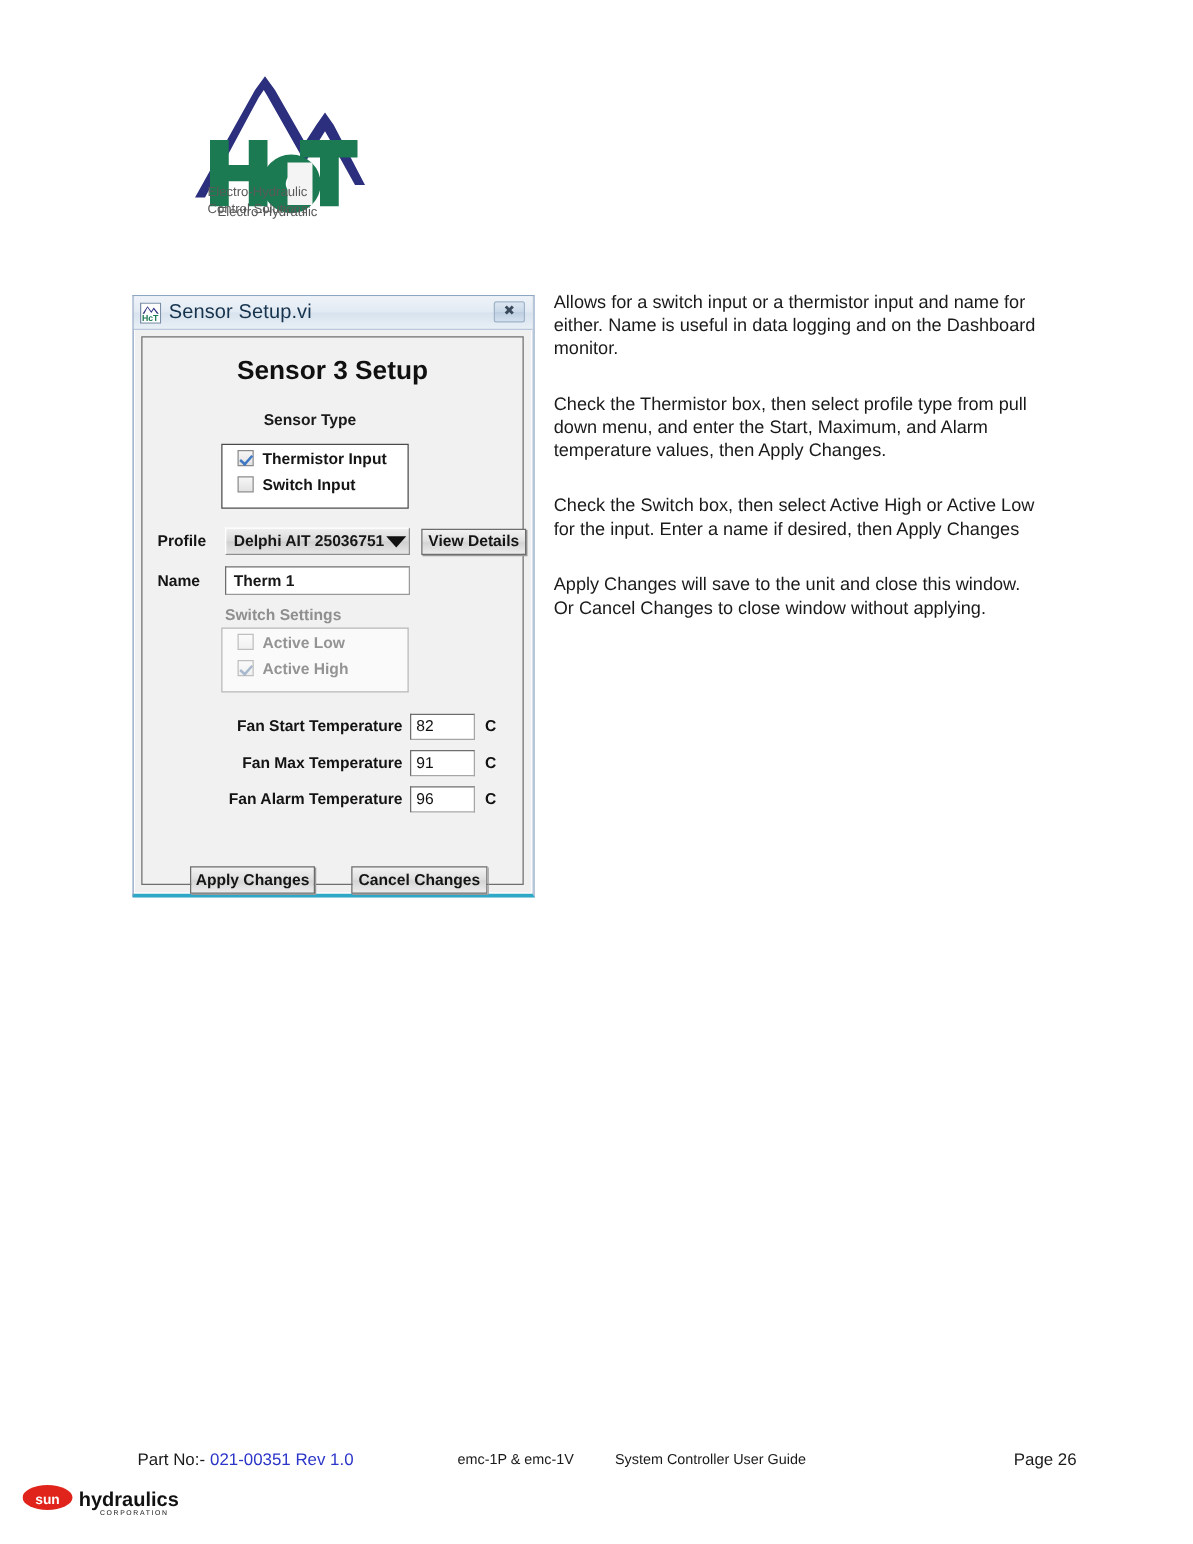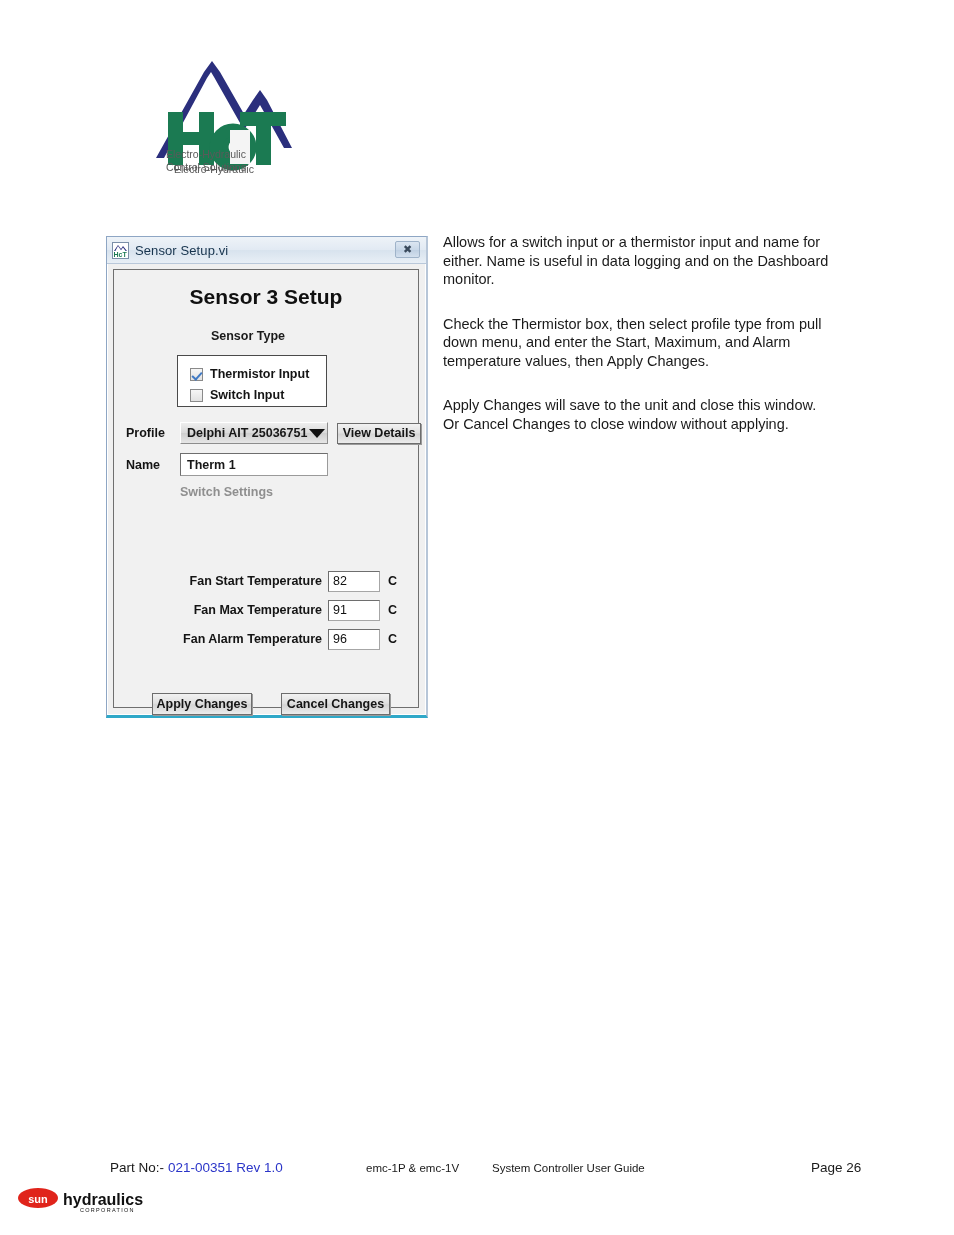--- a/index.html
+++ b/index.html
@@ -49,21 +49,21 @@
     box-sizing: border-box;
     position: relative;
   }
   .vi-icon {
     width: 17px;
     height: 17px;
     flex: 0 0 17px;
     margin-right: 6px;
   }
   .vi-title {
-    font-size: 13px;
+    font-size: 16px;
     color: #16334d;
     letter-spacing: 0.1px;
     white-space: nowrap;
     font-family: "Liberation Sans", sans-serif;
   }
   .vi-close {
     position: absolute;
     right: 6px;
     top: 4px;
     width: 25px;
@@ -123,21 +123,21 @@
   .sensor-type-box {
     left: 63px;
     top: 85px;
     width: 150px;
     height: 52px;
     padding: 4px 0 0 4px;
   }
 
   .chk-row {
     display: flex;
-    align-items: flex-end;
+    align-items: flex-start;
     height: 21px;
     padding-left: 8px;
   }
   .chk {
     width: 13px;
     height: 13px;
     flex: 0 0 13px;
     border: 1px solid #8a8a8a;
     background: linear-gradient(to bottom, #f6f6f6, #e2e2e2);
     margin-right: 7px;
@@ -441,20 +441,30 @@
         </span>
         <span class="btn view-details-btn">View Details</span>
       </div>
 
       <div class="name-row">
         <span class="field-label name-label">Name</span>
         <span class="text-input">Therm 1</span>
       </div>
 
       <div class="switch-settings-label">Switch Settings</div>
+      <div class="cluster-box switch-box">
+        <div class="chk-row">
+          <span class="chk disabled"></span>
+          <span class="chk-label disabled">Active Low</span>
+        </div>
+        <div class="chk-row">
+          <span class="chk disabled checked"></span>
+          <span class="chk-label disabled">Active High</span>
+        </div>
+      </div>
 
       <div class="temp-row" style="top:300px;">
         <span class="temp-label">Fan Start Temperature</span>
         <span class="temp-input">82</span>
         <span class="temp-unit">C</span>
       </div>
       <div class="temp-row" style="top:329px;">
         <span class="temp-label">Fan Max Temperature</span>
         <span class="temp-input">91</span>
         <span class="temp-unit">C</span>
@@ -468,20 +478,21 @@
       <div class="btn action-btn apply-btn">Apply Changes</div>
       <div class="btn action-btn cancel-btn">Cancel Changes</div>
 
     </div>
   </div>
 </div>
 
 <div class="doc-text">
   <p>Allows for a switch input or a thermistor input and name for either. Name is useful in data logging and on the Dashboard monitor.</p>
   <p>Check the Thermistor box, then select profile type from pull down menu, and enter the Start, Maximum, and Alarm temperature values, then Apply Changes.</p>
+  <p>Check the Switch box, then select Active High or Active Low for the input. Enter a name if desired, then Apply Changes</p>
   <p>Apply Changes will save to the unit and close this window. Or Cancel Changes to close window without applying.</p>
 </div>
 
 <div class="footer-line">
   <span class="f-partlabel">Part No:-</span>
   <span class="f-partno">021-00351 Rev 1.0</span>
   <span class="f-emc">emc-1P &amp; emc-1V</span>
   <span class="f-guide">System Controller User Guide</span>
   <span class="f-page">Page 26</span>
 </div>

